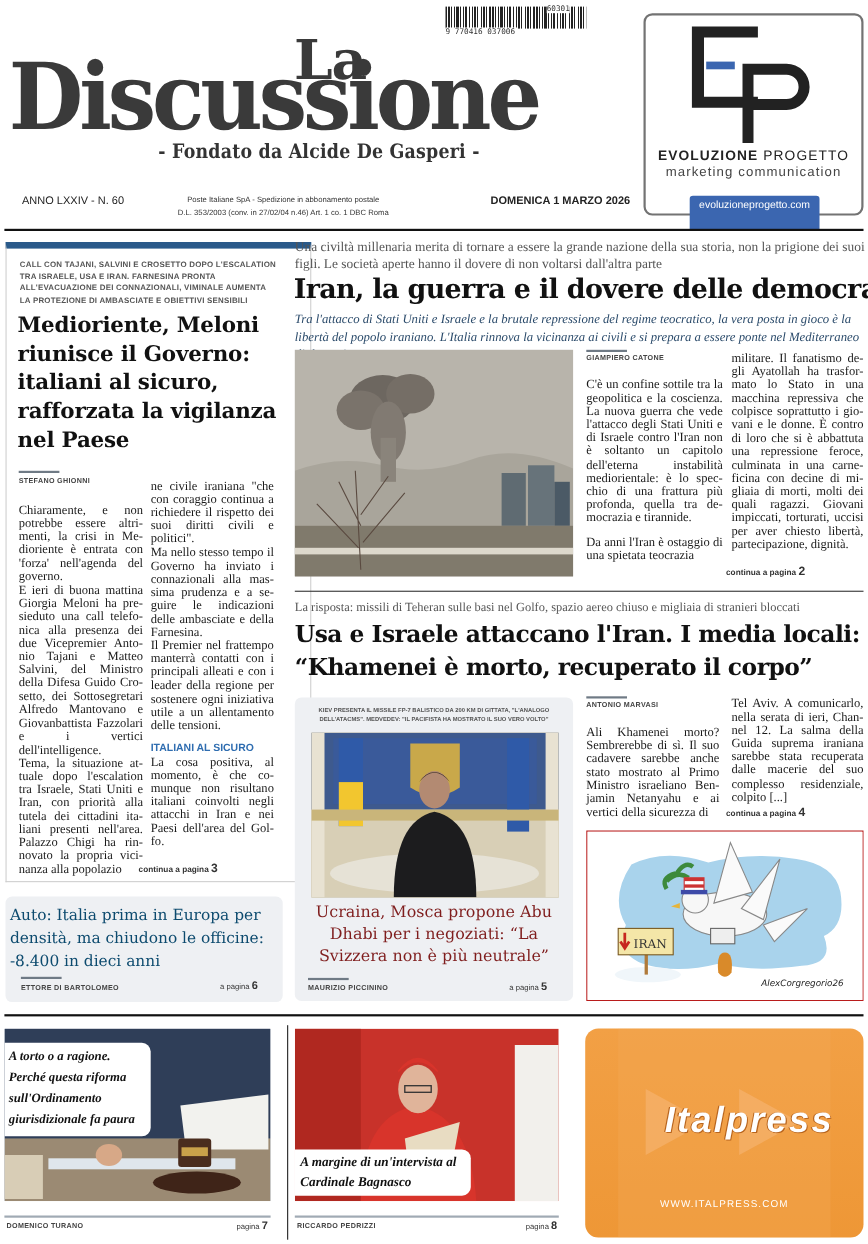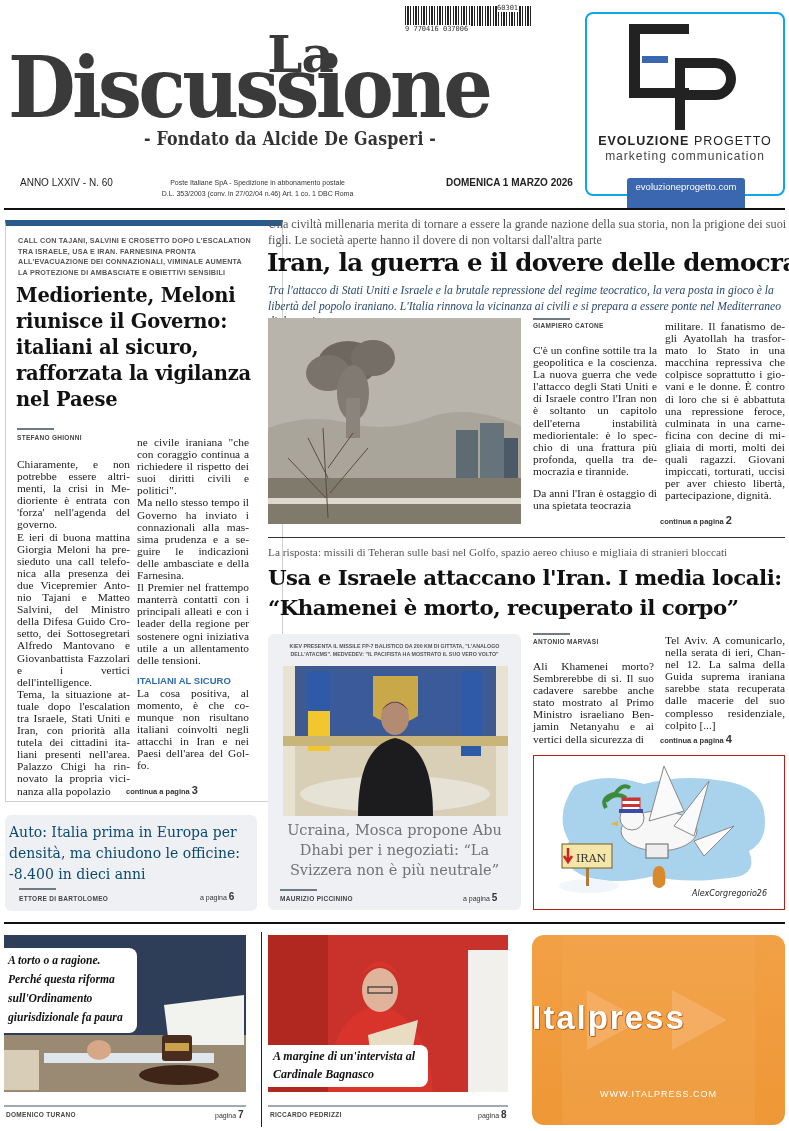--- a/index.html
+++ b/index.html
@@ -16,21 +16,21 @@
   .barcode { left: 405px; top: 6px; width: 128px; height: 28px; }
   .barcode .bars { position: absolute; left: 0; top: 0; width: 128px; height: 20px; background: repeating-linear-gradient(90deg, #222 0 1px, #fff 1px 2px, #222 2px 4px, #fff 4px 5px, #222 5px 6px, #fff 6px 8px); }
   .barcode .num { position: absolute; left: 0; top: 19px; font-size: 7px; font-family: "DejaVu Sans Mono", monospace; color: #333; background: #fff; padding-right: 2px; }
   .barcode .num2 { position: absolute; left: 92px; top: -2px; font-size: 7px; font-family: "DejaVu Sans Mono", monospace; color: #333; background: #fff; }
 
   .meta-anno { left: 20px; top: 177px; font-size: 10px; font-weight: normal; color: #222; }
   .meta-poste { left: 150px; top: 177px; width: 215px; text-align: center; font-size: 7px; line-height: 11px; color: #333; }
   .meta-date { left: 446px; top: 177px; font-size: 10px; font-weight: bold; color: #222; }
 
   
-  .ep-box { left: 585px; top: 12px; width: 200px; height: 184px; border: 2px solid #0ea5e9; border-radius: 8px; background: #fff; }
+  .ep-box { left: 585px; top: 12px; width: 200px; height: 184px; border: 2px solid #737373; border-radius: 8px; background: #fff; }
   .ep-logo { left: 40px; top: 8px; width: 120px; height: 110px; }
   .ep-name { left: 0; top: 120px; width: 196px; text-align: center; font-size: 12.5px; letter-spacing: 1px; color: #222; }
   .ep-name b { font-weight: bold; }
   .ep-tag { left: 0; top: 135px; width: 196px; text-align: center; font-size: 12px; letter-spacing: 1px; color: #444; }
   .ep-url { left: 40px; top: 164px; width: 118px; height: 32px; background: #3b66b0; color: #fff; font-size: 9.5px; text-align: center; line-height: 18px; border-radius: 3px 3px 0 0; }
 
   .rule-top { left: 4px; top: 208px; width: 781px; height: 2px; background: #111; }
 
   
   .lead-box { left: 5px; top: 220px; width: 278px; height: 582px; border: 1px solid #cfcfcf; border-top: 6px solid #2a5a8a; background: #fff; }
@@ -51,21 +51,21 @@
   .photo-smoke { left: 268px; top: 318px; width: 253px; height: 206px; overflow: hidden; background: linear-gradient(180deg, #b9b6ae 0%, #aaa69e 55%, #9a968c 75%, #7a7566 100%); }
 
   
   .usa-kicker { left: 268px; top: 546px; width: 520px; font-family: "Liberation Serif", serif; font-size: 11.3px; color: #555; white-space: nowrap; }
   .usa-title { left: 268px; top: 563px; width: 521px; font-size: 21.3px; line-height: 30px; font-weight: bold; color: #111; letter-spacing: -0.5px; }
 
   
   .ukr-card { left: 268px; top: 634px; width: 253px; height: 276px; background: #eef0f3; border-radius: 6px; }
   .ukr-kicker { left: 8px; top: 8px; width: 237px; text-align: center; font-size: 5.3px; line-height: 8px; font-weight: bold; color: #555; }
   .ukr-photo { left: 15px; top: 32px; width: 225px; height: 150px; overflow: hidden; background: #c9c1a6; }
-  .ukr-title { left: 4px; top: 186px; width: 245px; text-align: center; font-size: 14.5px; line-height: 20px; font-weight: normal; color: #737373; }
+  .ukr-title { left: 4px; top: 186px; width: 245px; text-align: center; font-size: 14.5px; line-height: 20px; font-weight: normal; color: #7f1d1d; }
 
   
   .cartoon { left: 533px; top: 755px; width: 252px; height: 155px; background: #fff; border: 1px solid #b91c1c; overflow: hidden; }
 
   
   .auto-card { left: 5px; top: 815px; width: 252px; height: 96px; background: #eef0f3; border-radius: 6px; }
   .auto-title { left: 4px; top: 7px; width: 244px; text-align: left; font-size: 14px; line-height: 21px; color: #0c4a6e; }
 
   .rule-bottom { left: 4px; top: 922px; width: 781px; height: 2px; background: #111; }
   .vrule { left: 261px; top: 932px; width: 1px; height: 195px; background: #222; }
@@ -274,15 +274,15 @@
 <div class="abs" style="left:268px; top:1105px; width:240px; height:2px; background:#a0aab4;"></div>
 <div class="abs sans byline" style="left:270px; top:1111px;">RICCARDO PEDRIZZI</div>
 <div class="abs sans pag" style="left:478px; top:1109px;"><span>pagina</span> <b>8</b></div>
 
 <div class="abs italpress">
   <svg class="abs" style="left:0; top:0;" width="253" height="190" viewBox="0 0 253 190">
     <rect x="30" y="0" width="193" height="190" fill="#f4a955" opacity="0.35"></rect>
     <path d="M55 55 L110 85 L55 115 Z" fill="#f6b574" opacity="0.6"></path>
     <path d="M140 55 L195 85 L140 115 Z" fill="#f6b574" opacity="0.6"></path>
   </svg>
-  <div class="abs sans" style="left:0; top:64px; width:226px; text-align:left; font-size:33px; font-weight:bold; color:#fff; letter-spacing:2px; text-shadow: 1px 1px 0 #b8651e, -1px 0 0 #b8651e;">Italpress</div>
+  <div class="abs sans" style="left:0; top:64px; width:226px; text-align:right; font-size:33px; font-weight:bold; color:#fff; letter-spacing:2px; text-shadow: 1px 1px 0 #b8651e, -1px 0 0 #b8651e; font-style: italic;">Italpress</div>
   <div class="abs sans" style="left:0; top:154px; width:253px; text-align:center; font-size:9px; color:#fff; letter-spacing:1px;">WWW.ITALPRESS.COM</div>
 </div>
 
 </body></html>

